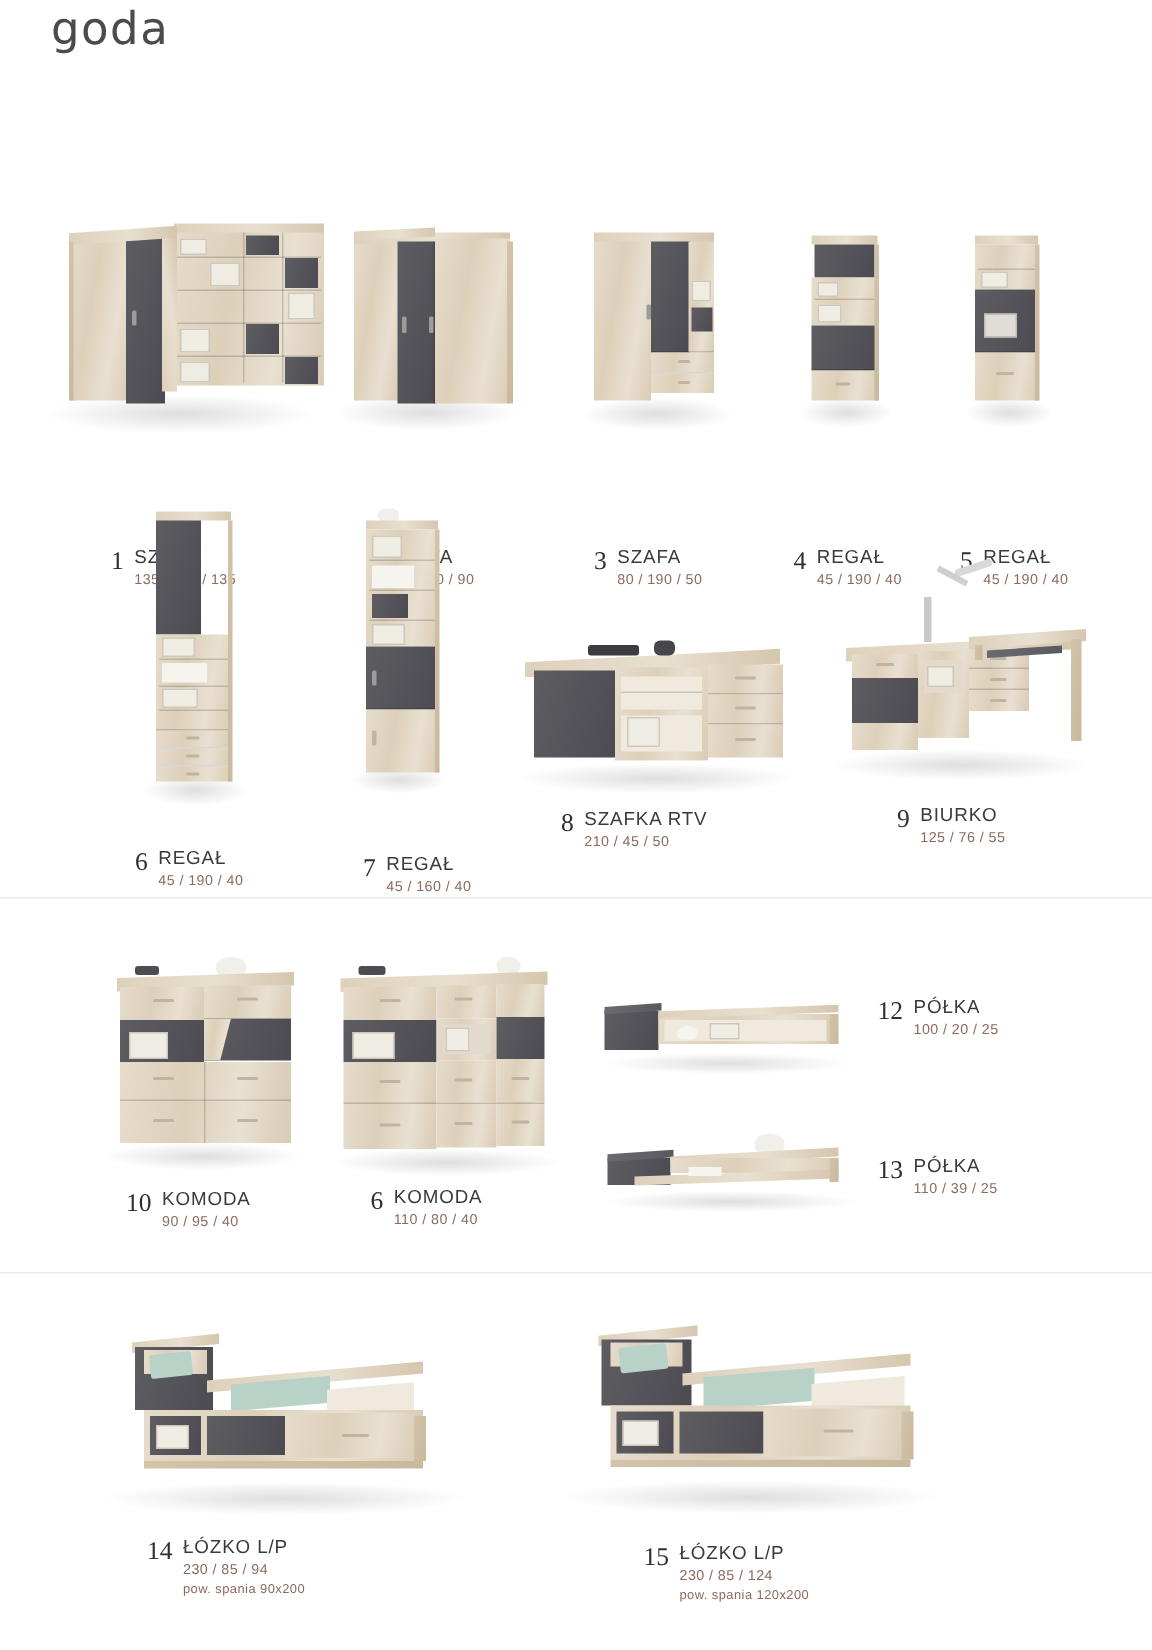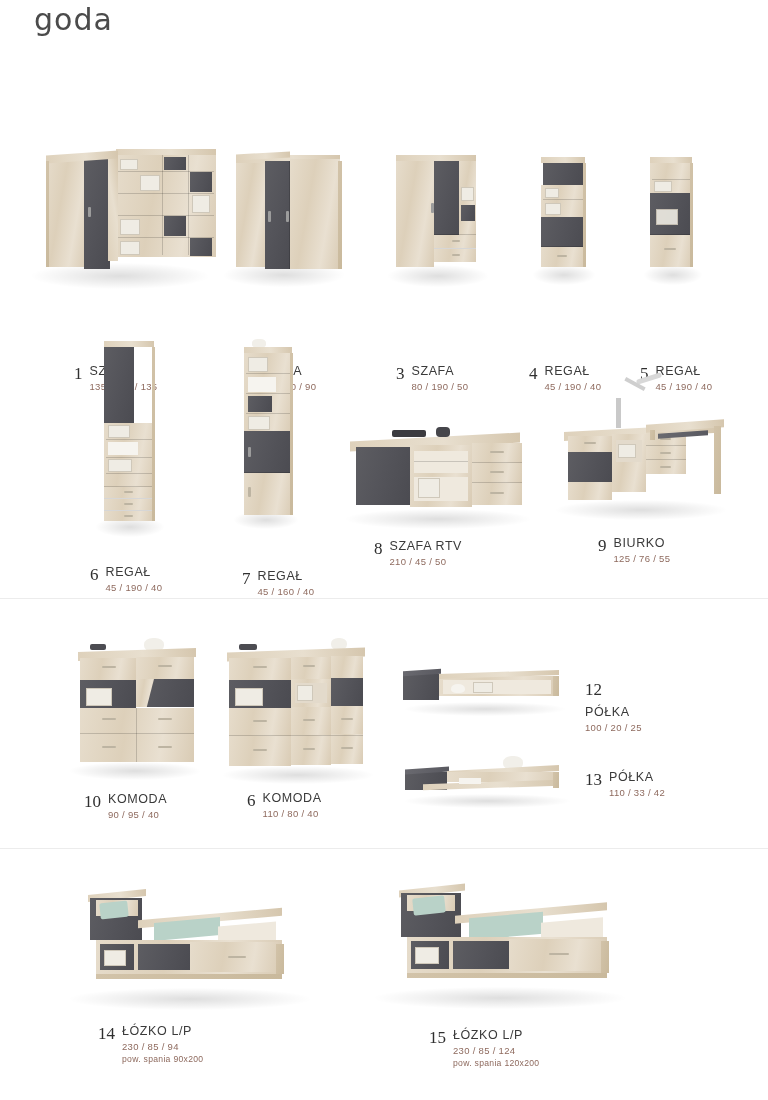--- a/index.html
+++ b/index.html
@@ -321,21 +321,21 @@
     <div class="knobd" style="position:absolute;left:150px;top:36px;width:14px;height:2px;"></div>
     <div class="knobd" style="position:absolute;left:150px;top:56px;width:14px;height:2px;"></div>
     <div class="knobd" style="position:absolute;left:150px;top:77px;width:14px;height:2px;"></div>
 
     <div style="position:absolute;left:52px;top:15px;width:34px;height:7px;background:#3b3b40;border-radius:2px;"></div>
     <div style="position:absolute;left:96px;top:12px;width:14px;height:10px;background:#46464b;border-radius:4px;"></div>
   </div>
   <div class="cap" style="margin-left:34px;margin-top:14px;">
     <div class="num">8</div>
     <div class="ctext">
-      <div class="cname">SZAFA RTV</div>
+      <div class="cname">SZAFKA RTV</div>
       <div class="cdim">210 / 45 / 50</div>
     </div>
   </div>
 </div>
 
 <div class="item" style="left:550px; top:370px; width:190px; height:190px;">
   <div class="art" style="width:190px;height:150px;">
     <div class="floorshadow" style="left:6px;top:130px;width:170px;height:20px;"></div>
 
     <div>
@@ -468,21 +468,21 @@
     <div class="gray" style="position:absolute;left:8px;top:14px;width:36px;height:26px;"></div>
     <div class="gray2" style="position:absolute;left:8px;top:10px;width:38px;height:5px;transform:skewY(-4deg);"></div>
 
     <div class="oak" style="position:absolute;left:44px;top:16px;width:118px;height:20px;"></div>
     <div class="oak2" style="position:absolute;left:44px;top:12px;width:120px;height:5px;transform:skewY(-2deg);"></div>
     <div class="inner" style="position:absolute;left:48px;top:20px;width:108px;height:14px;"></div>
     <div class="box" style="position:absolute;left:78px;top:22px;width:20px;height:11px;"></div>
     <div class="white" style="position:absolute;left:56px;top:24px;width:14px;height:9px;border-radius:50% 50% 40% 40%;"></div>
     <div class="oakd" style="position:absolute;left:158px;top:16px;width:6px;height:20px;"></div>
   </div>
-  <div class="cap" style="position:absolute;left:190px;top:20px;flex-direction:column;">
+  <div class="cap" style="position:absolute;left:190px;top:4px;">
     <div class="num">12</div>
     <div class="ctext">
       <div class="cname">PÓŁKA</div>
       <div class="cdim">100 / 20 / 25</div>
     </div>
   </div>
 </div>
 
 <div class="item" style="left:395px; top:748px; width:300px; height:70px;">
   <div class="art" style="width:185px;height:60px;">
@@ -496,21 +496,21 @@
     <div class="oak" style="position:absolute;left:52px;top:24px;width:112px;height:10px;"></div>
 
     <div class="oak2" style="position:absolute;left:28px;top:34px;width:136px;height:6px;transform:skewY(-2deg);"></div>
     <div class="oakd" style="position:absolute;left:158px;top:24px;width:6px;height:16px;"></div>
     <div class="white" style="position:absolute;left:64px;top:30px;width:22px;height:6px;"></div>
   </div>
   <div class="cap" style="position:absolute;left:190px;top:22px;">
     <div class="num">13</div>
     <div class="ctext">
       <div class="cname">PÓŁKA</div>
-      <div class="cdim">110 / 33 / 42</div>
+      <div class="cdim">110 / 39 / 25</div>
     </div>
   </div>
 </div>
 
 <div class="item" style="left:60px; top:870px; width:280px; height:210px;">
   <div class="art" style="width:260px;height:140px;">
     <div class="floorshadow" style="left:10px;top:118px;width:240px;height:22px;"></div>
 
     <div class="oak2" style="position:absolute;left:28px;top:22px;width:58px;height:7px;transform:skewY(-6deg);"></div>
     <div class="gray" style="position:absolute;left:30px;top:28px;width:52px;height:42px;"></div>

